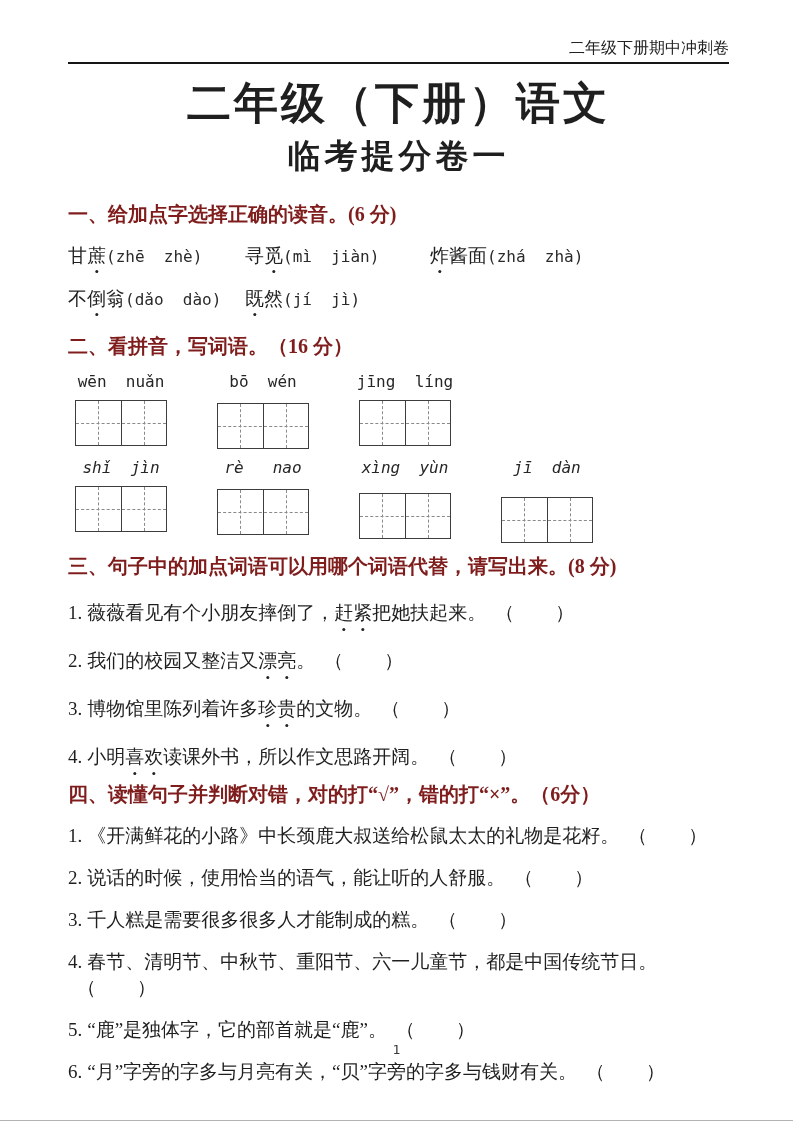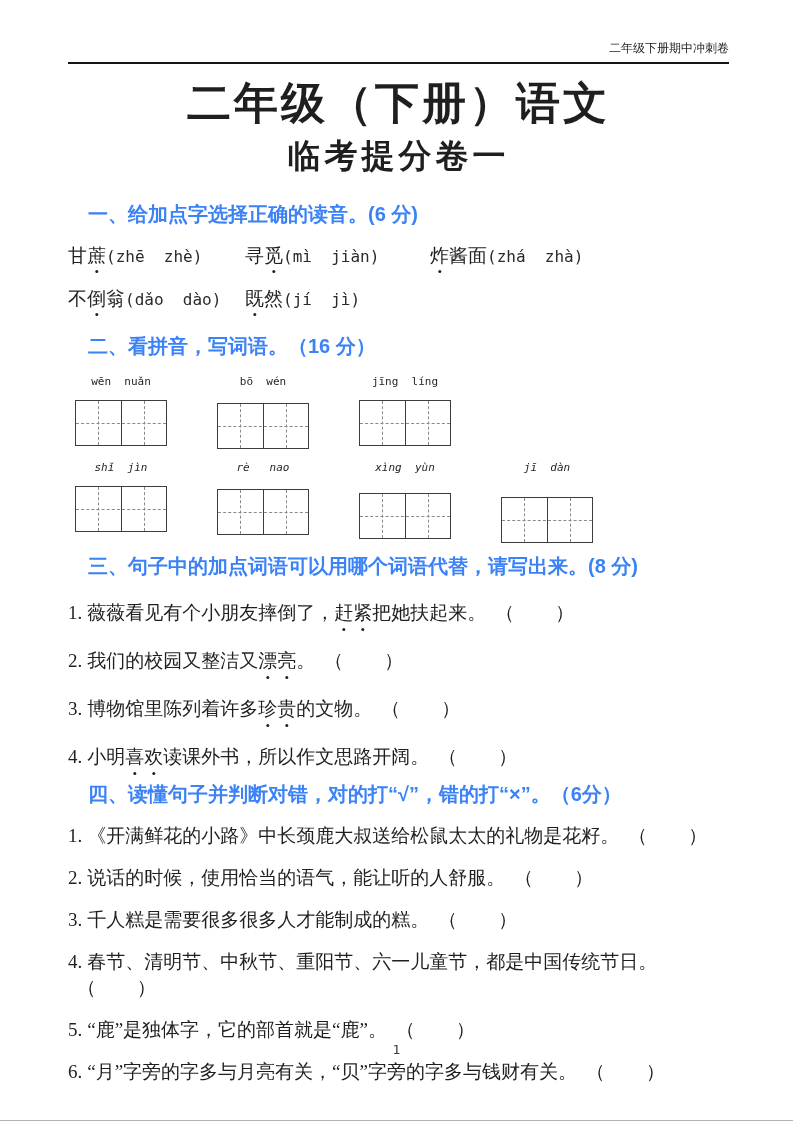--- a/index.html
+++ b/index.html
@@ -4,43 +4,43 @@
 <style>
   html,body{margin:0;padding:0;}
   body{
     width:793px;height:1122px;
     background:#ffffff;color:#1f1f1f;
     font-family:"Liberation Serif", serif;
     position:relative;overflow:hidden;
   }
   .page{padding:0 64px 0 68px;position:relative;}
   
-  .hdr-text{padding-top:38px;text-align:right;font-size:12px;line-height:20px;color:#222;}
+  .hdr-text{padding-top:38px;text-align:right;font-size:16px;line-height:20px;color:#222;}
   .hdr-rule{border-bottom:2px solid #151515;margin-top:4px;}
   
   .title{text-align:center;font-size:44px;line-height:1.2;font-weight:700;margin:14px 0 0;letter-spacing:3px;font-family:"Liberation Serif", serif;}
   .subtitle{text-align:center;font-size:33px;line-height:1.25;font-weight:700;margin:5px 0 0;letter-spacing:4px;}
   
-  .sec-h{font-weight:700;font-size:20px;line-height:26px;font-family:Liberation Sans, sans-serif;color:#3b82f6;margin-left:20px;}
+  .sec-h{font-weight:700;font-size:20px;line-height:26px;font-family:Liberation Serif, serif;color:#7f1d1d;}
   .sh1{margin-top:24px;}
   .sh2{margin-top:20px;}
   .sh3{margin-top:10px;}
   .sh4{margin-top:10px;}
   
   .s1-grid{display:grid;grid-template-columns:177px 185px 1fr;row-gap:16px;margin-top:16px;font-size:19px;line-height:26px;}
   .py{font-family:"DejaVu Sans Mono", monospace;font-size:16px;white-space:pre;color:#2a2a2a;}
   
   .dotchar{position:relative;display:inline-block;}
   .dotchar::after{content:"";position:absolute;left:50%;transform:translateX(-50%);bottom:-4px;width:3.4px;height:3.4px;border-radius:50%;background:#222;}
   
   .pyrow{display:flex;margin-left:5px;}
   .pyrow1{margin-top:13px;}
   .pyrow2{margin-top:9px;font-style:italic;}
   .pygroup{width:96px;margin-right:46px;display:flex;flex-direction:column;align-items:center;}
-  .pygroup .pylabel{font-family:"DejaVu Sans Mono", monospace;font-size:11px;white-space:pre;line-height:20px;color:#262626;}
+  .pygroup .pylabel{font-family:"DejaVu Sans Mono", monospace;font-size:16px;white-space:pre;line-height:20px;color:#262626;}
   .gbox{width:92px;height:46px;border:1.6px solid #3d3d3d;display:flex;position:relative;margin-top:8px;background:#fff;box-sizing:border-box;}
   .gbox::after{content:"";position:absolute;left:0;right:0;top:50%;border-top:1.2px dashed #8a8a8a;}
   .gcell{flex:1;position:relative;border-right:1.6px solid #3d3d3d;}
   .gcell:last-child{border-right:none;}
   .gcell::before{content:"";position:absolute;top:0;bottom:0;left:50%;border-left:1.2px dashed #8a8a8a;}
   .pyrow1 .pygroup:nth-child(2) .gbox{margin-top:11px;}
   .pyrow1 .pygroup:nth-child(4) .gbox{margin-top:12px;}
   .pyrow2 .pygroup:nth-child(2) .gbox{margin-top:11px;}
   .pyrow2 .pygroup:nth-child(3) .gbox{margin-top:15px;}
   .pyrow2 .pygroup:nth-child(4) .gbox{margin-top:19px;}

